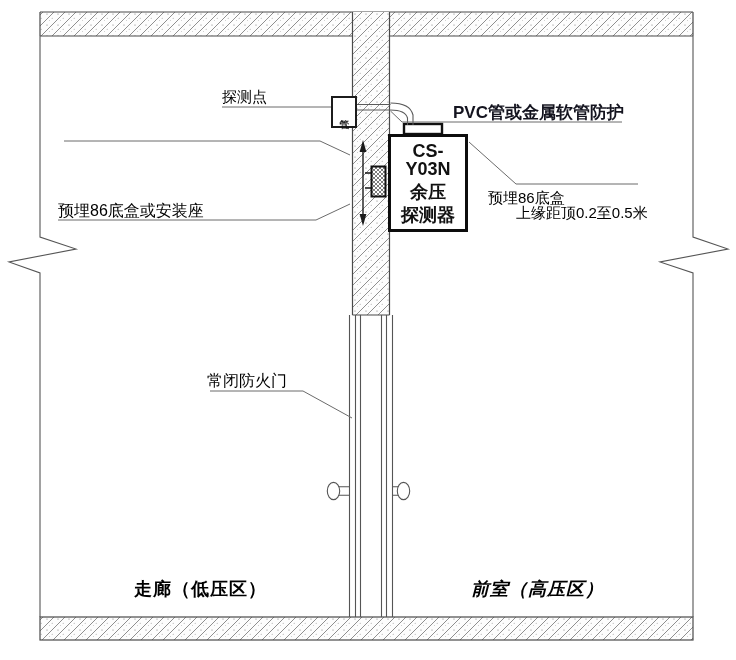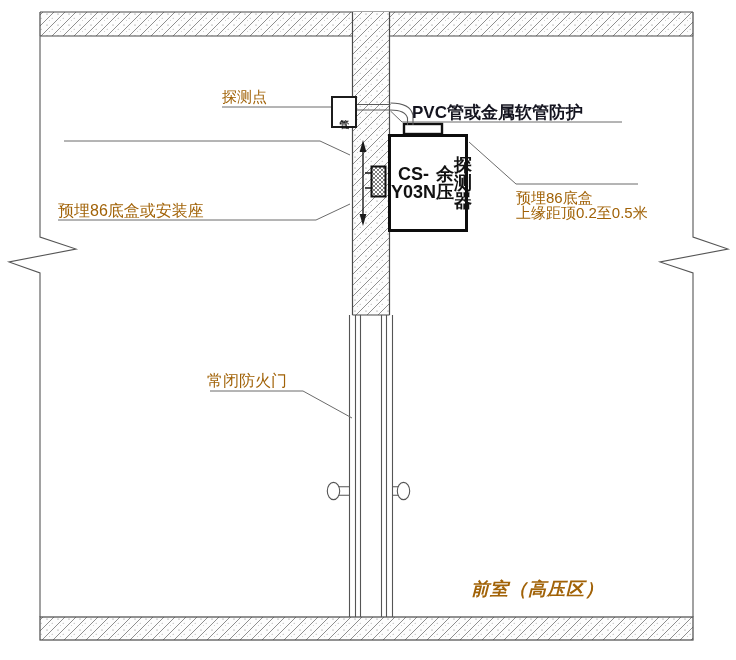--- a/index.html
+++ b/index.html
@@ -2,30 +2,30 @@
 <html><head>
 <meta charset="utf-8">
 <style>
   html,body{margin:0;padding:0;background:#fff;}
   #stage{
     position:relative;width:736px;height:660px;background:#ffffff;
     font-family:"Liberation Sans","DejaVu Sans",sans-serif;color:#111;
     overflow:hidden;
   }
   #stage svg{position:absolute;left:0;top:0;}
-  .lbl{position:absolute;white-space:nowrap;color:#a16207;}
+  .lbl{position:absolute;white-space:nowrap;color:#000000;}
   .lbl-s{font-size:15px;}
   .lbl-m{font-size:16px;}
   .lbl-lg{font-size:20px;}
   .room-lbl{font-size:18px;font-weight:bold;letter-spacing:1px;}
-  .pvc-lbl{font-size:17px;font-weight:bold;color:#14141f;}
+  .pvc-lbl{font-size:17px;font-weight:bold;color:#14141f;padding-left:41px;}
   #detector-box{
     position:absolute;left:388px;top:134px;width:74px;height:92px;
     border:3px solid #0d0d0d;background:#fff;
-    display:flex;justify-content:space-evenly;align-items:center;
+    display:flex;flex-direction:column;justify-content:space-evenly;align-items:center;
     font-size:18px;font-weight:bold;line-height:1;text-align:center;z-index:3;
   }
   #airtube-box{
     position:absolute;left:331px;top:96px;width:22px;height:28px;
     border:2px solid #1c1c1c;background:#fff;z-index:3;
     display:flex;align-items:center;justify-content:center;
     font-size:10px;line-height:1.15;writing-mode:vertical-rl;letter-spacing:1px;
   }
 </style>
 </head>
@@ -115,24 +115,25 @@
 
   <div class="lbl lbl-s" style="left:222px;top:88px;">探测点</div>
 
 
   <div class="lbl lbl-m" style="left:58px;top:201px;">预埋86底盒或安装座</div>
 
   <div class="lbl pvc-lbl" style="left:412px;top:101px;">PVC管或金属软管防护</div>
 
   <div class="lbl lbl-s" style="left:516px;top:164px;margin-top:40px;">上缘距顶0.2至0.5米</div>
 
-  <div class="lbl lbl-s" style="left:516px;top:189px;">预埋86底盒</div>
+  <div class="lbl lbl-s" style="left:488px;top:189px;">预埋86底盒</div>
 
   <div class="lbl lbl-m" style="left:207px;top:371px;">常闭防火门</div>
 
+  <div class="lbl room-lbl" style="left:134px;top:577px;">走廊（低压区）</div>
 
   <div class="lbl room-lbl" style="left:471px;top:577px;font-style:italic;">前室（高压区）</div>
 
   <div id="detector-box">
     <span>CS-Y03N</span>
     <span>余压</span>
     <span>探测器</span>
   </div>
 
   <div id="airtube-box">气管</div>

